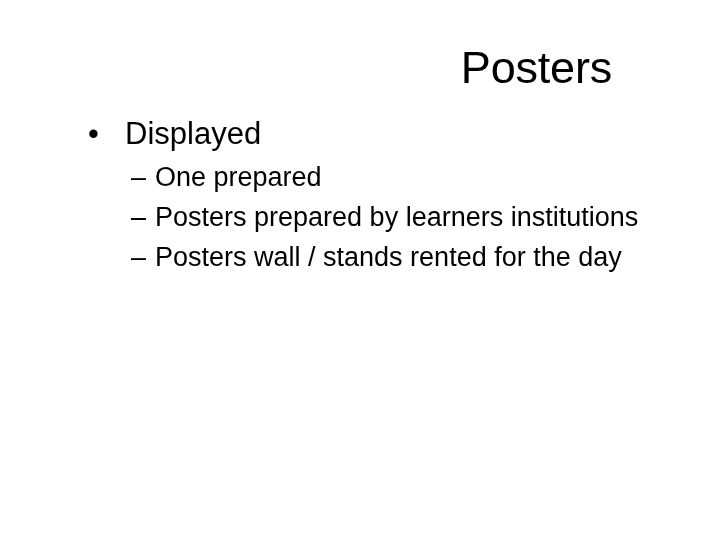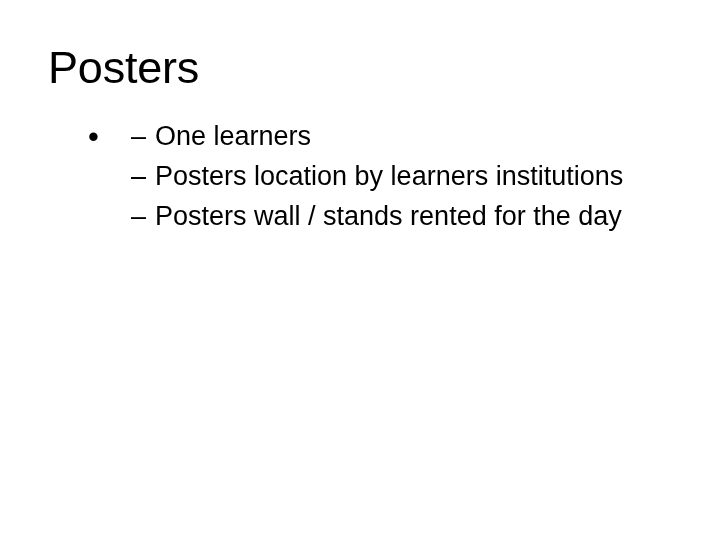--- a/index.html
+++ b/index.html
@@ -21,21 +21,21 @@
     overflow: hidden;
     box-sizing: border-box;
   }
 
   
   .slide-title {
     position: absolute;
     left: 48px;
     top: 42px;
     width: 564px;
-    text-align: left;
+    text-align: right;
     font-size: 45px;
     line-height: 52px;
     font-weight: 400;
     color: #000000;
     letter-spacing: -0.2px;
     white-space: nowrap;
   }
 
   
   .slide-body {
@@ -104,37 +104,38 @@
 
 <div class="slide">
 
   <div class="slide-title">Posters</div>
 
   <div class="slide-body">
     <ul class="level1">
 
       <li class="bullet-l1">
         <span class="marker-l1">•</span>
+        <span>Displayed</span>
       </li>
 
       <li class="sub-list-wrap">
         <ul class="level2">
 
           <li class="bullet-l2">
             <span class="marker-l2">–</span>
-            <span>One learners</span>
+            <span>One prepared</span>
           </li>
 
           <li class="bullet-l2">
             <span class="marker-l2">–</span>
           </li>
 
           <li class="bullet-l2">
             <span class="marker-l2">–</span>
-            <span>Posters location by learners institutions</span>
+            <span>Posters prepared by learners institutions</span>
           </li>
 
           <li class="bullet-l2">
             <span class="marker-l2">–</span>
             <span>Posters wall / stands rented for the day</span>
           </li>
 
         </ul>
       </li>
 

